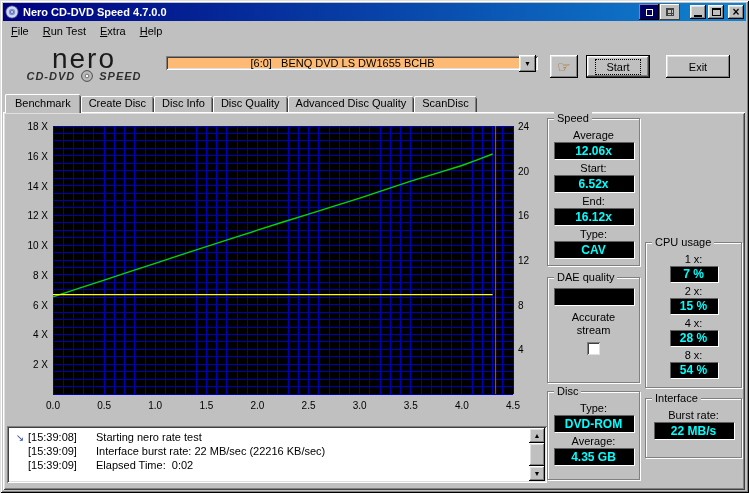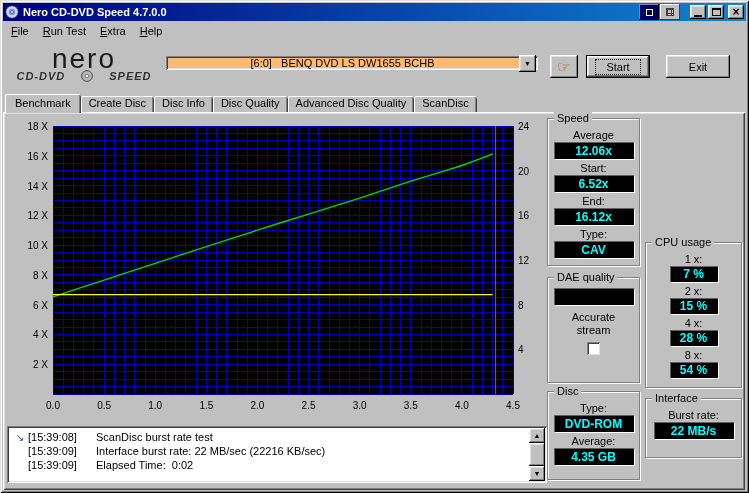--- a/index.html
+++ b/index.html
@@ -46,21 +46,21 @@
   
   .menubar { position:absolute; left:3px; top:21px; width:743px; height:19px;
     display:flex; align-items:center; padding-left:1px; }
   .menu-item { font-size:11px; padding:2px 7px; color:#000; }
 
   
   .logo { position:absolute; left:8px; top:42px; width:152px; height:46px;
     display:flex; flex-direction:column; align-items:center; justify-content:center; }
   .logo-brand { font-size:28px; font-weight:normal; color:#1a1a1a; letter-spacing:2px;
     line-height:22px; }
-  .logo-sub { display:flex; align-items:center; gap:16px; font-size:11px; font-weight:bold;
+  .logo-sub { display:flex; align-items:center; gap:6px; font-size:11px; font-weight:bold;
     font-style:italic; color:#303030; letter-spacing:1px; }
   .logo-disc { width:12px; height:12px; }
 
   .combo { position:absolute; left:166px; top:56px; width:372px; height:14px;
     background:#fdba74;
     box-shadow: inset 1px 1px 0 #808080, inset -1px -1px 0 #fff,
                 inset 2px 2px 0 #404040, inset -2px -2px 0 #dfdfdf;
     display:flex; align-items:center; }
   .combo-text { flex:1; text-align:center; font-size:11px; white-space:pre;
     overflow:hidden; padding:0 4px; }
@@ -406,21 +406,21 @@
           <div class="lcd">22 MB/s</div>
         </div>
       </div>
     </div>
 
     <div class="log">
       <div class="log-lines">
         <div class="log-line">
           <span class="log-icon">↘</span>
           <span class="log-time">[15:39:08]</span>
-          <span class="log-text">ScanDisc burst rate test</span>
+          <span class="log-text">Starting nero rate test</span>
         </div>
         <div class="log-line">
           <span class="log-icon"></span>
           <span class="log-time">[15:39:09]</span>
           <span class="log-text">Interface burst rate: 22 MB/sec (22216 KB/sec)</span>
         </div>
         <div class="log-line">
           <span class="log-icon"></span>
           <span class="log-time">[15:39:09]</span>
           <span class="log-text">Elapsed Time:  0:02</span>

